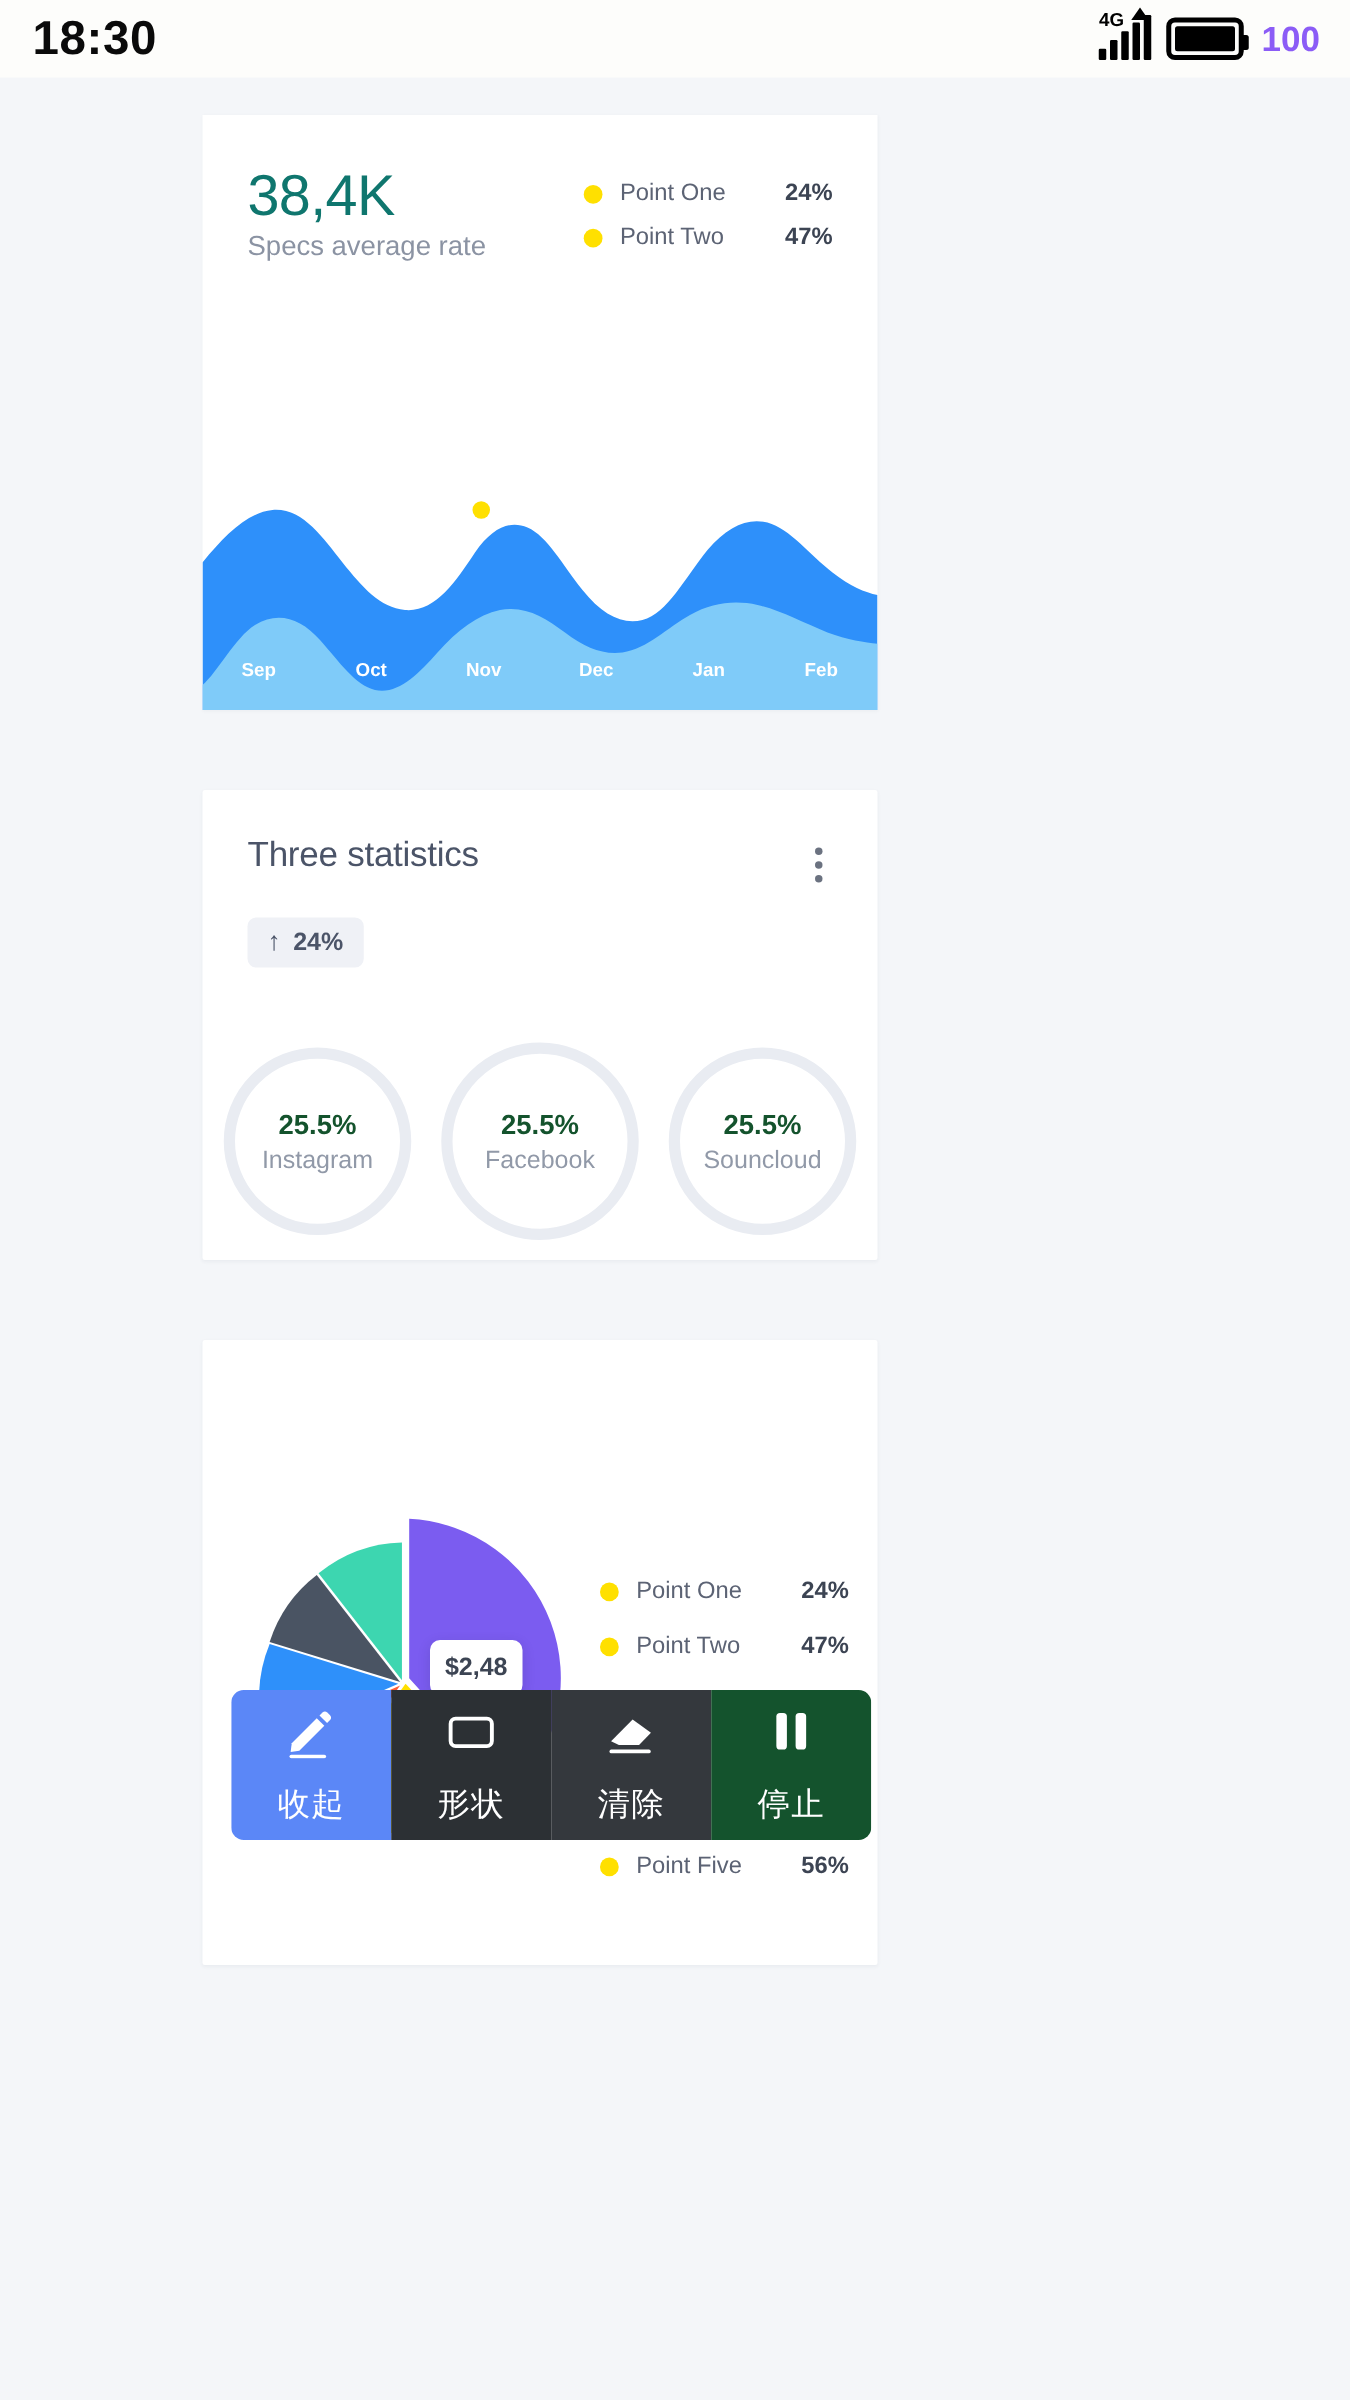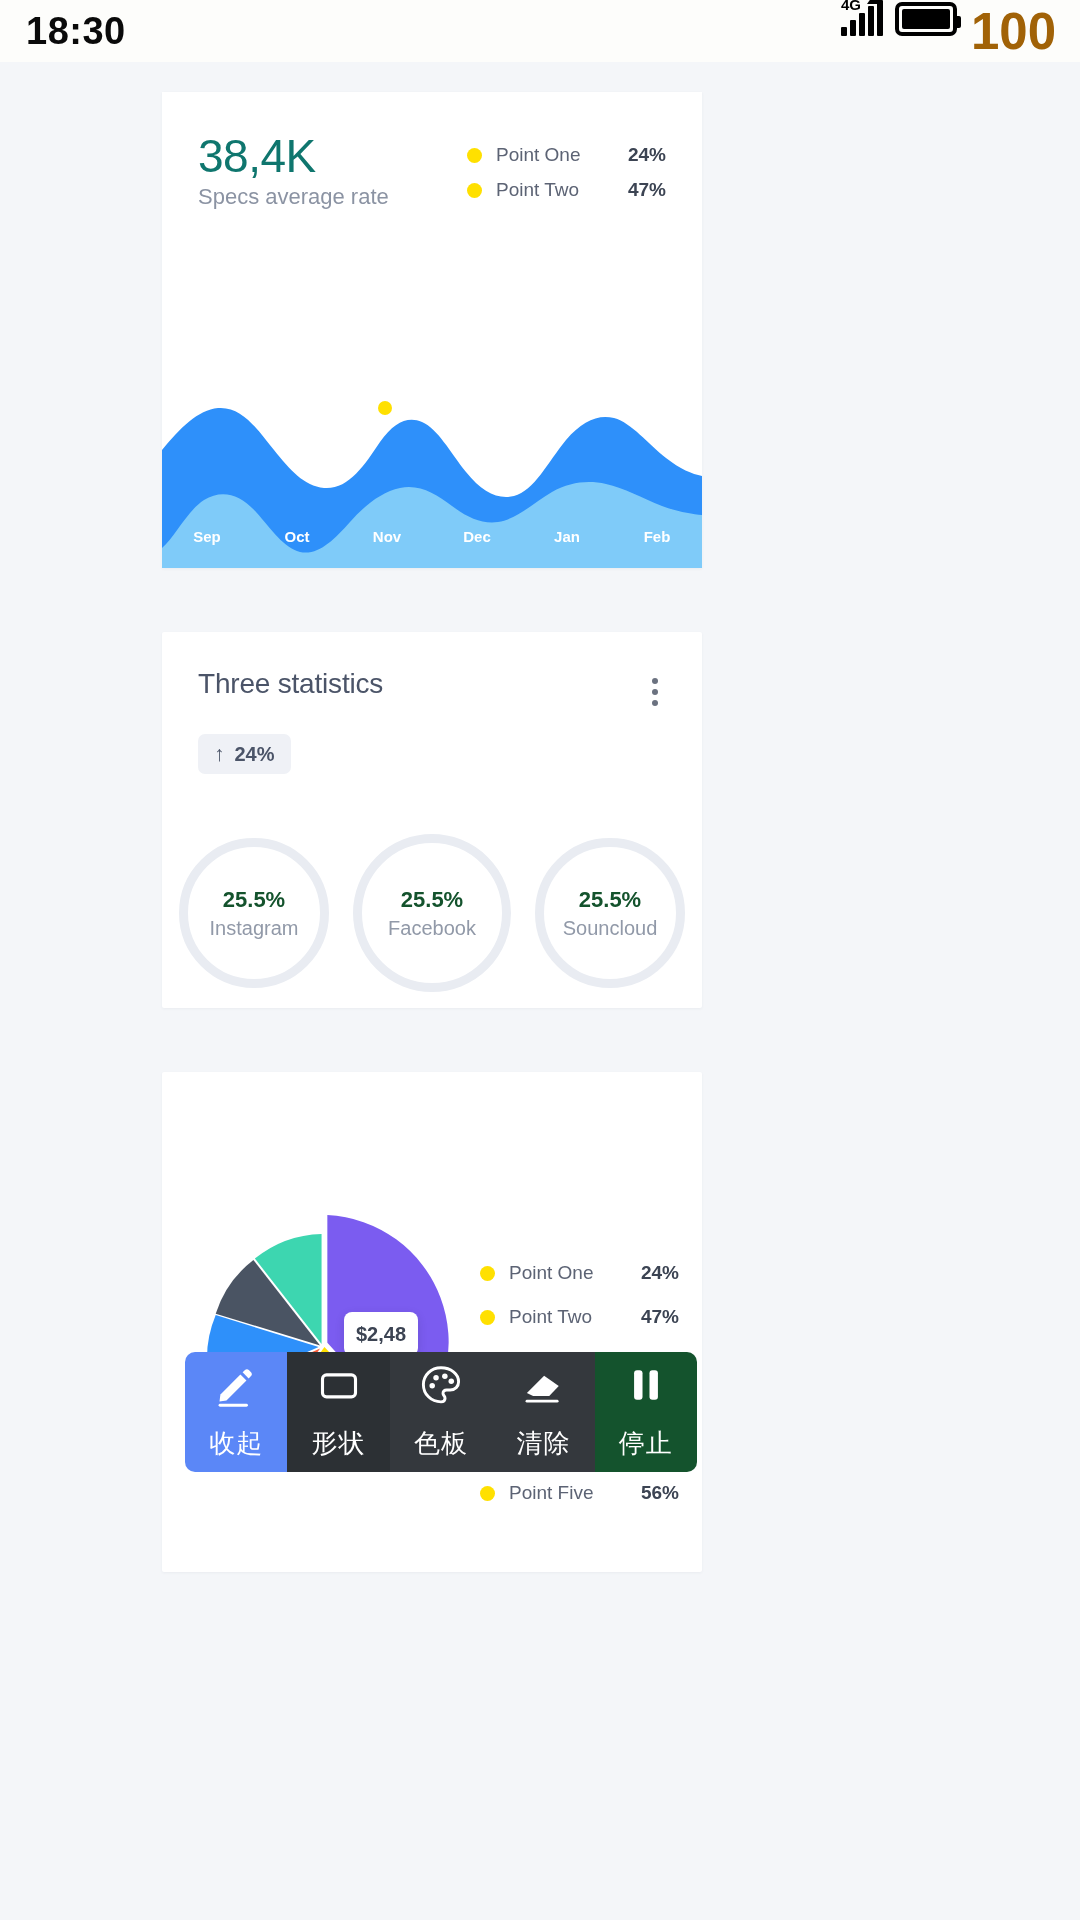--- a/index.html
+++ b/index.html
@@ -14,41 +14,41 @@
   
   .statusbar{
     height:62px; width:100%;
     background:#fdfdfb;
     display:flex; align-items:center; justify-content:space-between;
     padding:0 24px 0 26px;
   }
   .status-time{
     font-size:38px; font-weight:700; color:#0a0a0a; letter-spacing:.5px;
   }
-  .status-right{ display:flex; align-items:flex-start; gap:12px; }
+  .status-right{ display:flex; align-items:flex-end; gap:12px; }
   .sig-wrap{ position:relative; display:flex; align-items:flex-end; gap:3px; height:34px;}
   .sig-4g{
     position:absolute; top:-5px; left:0px; font-size:15px; font-weight:700; color:#000;
     line-height:1;
   }
   .sig-tri{
     position:absolute; top:-8px; left:26px; width:0;height:0;
     border-left:7px solid transparent;border-right:7px solid transparent;border-bottom:10px solid #000;
   }
   .bar{ width:6px; background:#000; border-radius:1px;}
   .bar.b1{height:9px;} .bar.b2{height:16px;} .bar.b3{height:23px;} .bar.b4{height:30px;} .bar.b5{height:36px;}
   .batt{
     width:62px;height:34px;border:4px solid #000;border-radius:7px;position:relative;
     padding:3px; display:flex;
   }
   .batt::after{
     content:""; position:absolute; right:-8px; top:10px; width:5px;height:12px;background:#000;border-radius:0 2px 2px 0;
   }
   .batt-fill{ background:#000; width:100%; border-radius:2px;}
-  .batt-num{ font-size:51px;font-weight:700;color:#a16207; margin-left:2px;}
+  .batt-num{ font-size:28px;font-weight:700;color:#8b5cf6; margin-left:2px;}
 
   
   .card{
     position:absolute; left:162px; width:540px;
     background:#ffffff;
     box-shadow:0 1px 3px rgba(40,50,80,.05);
   }
   #card-overview{ top:92px; height:476px; }
   #card-social{ top:632px; height:376px; border-radius:2px;}
   #card-skills{ top:1072px; height:500px; border-radius:2px;}
@@ -307,32 +307,20 @@
 
   <div class="tool dark">
     <div class="tool-icon">
       <svg width="44" height="44" viewBox="0 0 24 24" fill="none">
         <rect x="3" y="6.5" width="18" height="12" rx="2.2" stroke="#ffffff" stroke-width="1.7" fill="none"></rect>
       </svg>
     </div>
     <div class="tool-label">形状</div>
   </div>
 
-  <div class="tool dark2">
-    <div class="tool-icon">
-      <svg width="44" height="44" viewBox="0 0 24 24" fill="none">
-        <path d="M12 2.6 C6.6 2.6 2.4 6.6 2.4 11.8 C2.4 17 6.6 21.2 12 21.2 C13.4 21.2 14.2 20.3 14.2 19.2 C14.2 18.6 14 18.2 13.6 17.8 C13.3 17.4 13.1 17 13.1 16.5 C13.1 15.5 13.9 14.7 15 14.7 L17 14.7 C19.7 14.7 21.6 12.8 21.6 10.2 C21.6 5.9 17.4 2.6 12 2.6 Z" stroke="#ffffff" stroke-width="1.6" fill="none"></path>
-        <circle cx="7.2" cy="12.4" r="1.5" fill="#ffffff"></circle>
-        <circle cx="9.3" cy="8.1" r="1.5" fill="#ffffff"></circle>
-        <circle cx="14.1" cy="7.2" r="1.5" fill="#ffffff"></circle>
-        <circle cx="17.6" cy="10" r="1.5" fill="#ffffff"></circle>
-      </svg>
-    </div>
-    <div class="tool-label">色板</div>
-  </div>
 
   <div class="tool dark2">
     <div class="tool-icon">
       <svg width="44" height="44" viewBox="0 0 24 24" fill="none">
         <path d="M3.2 16.4 L12.6 6.9 L20.6 12.6 L15.4 18 L6.6 18 Z" fill="#ffffff"></path>
         <rect x="2.5" y="20" width="18" height="1.6" rx=".8" fill="#ffffff"></rect>
       </svg>
     </div>
     <div class="tool-label">清除</div>
   </div>

